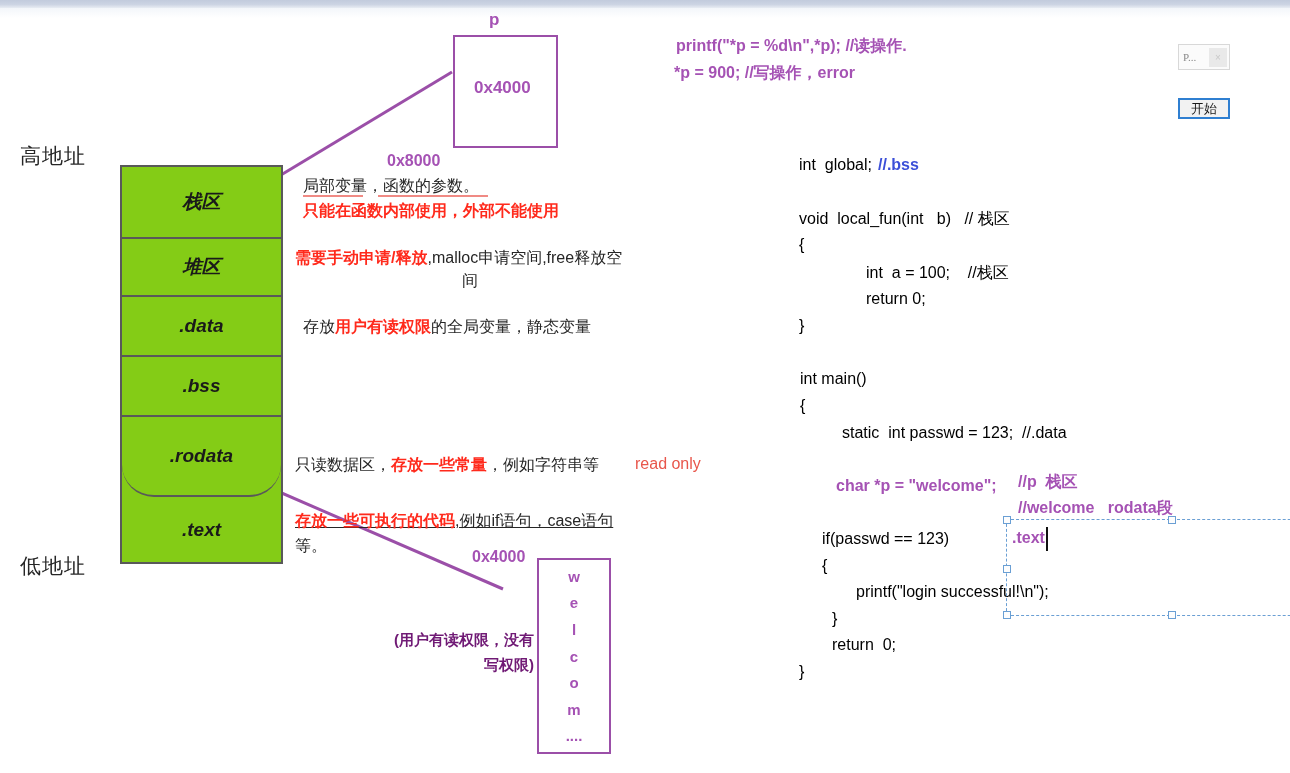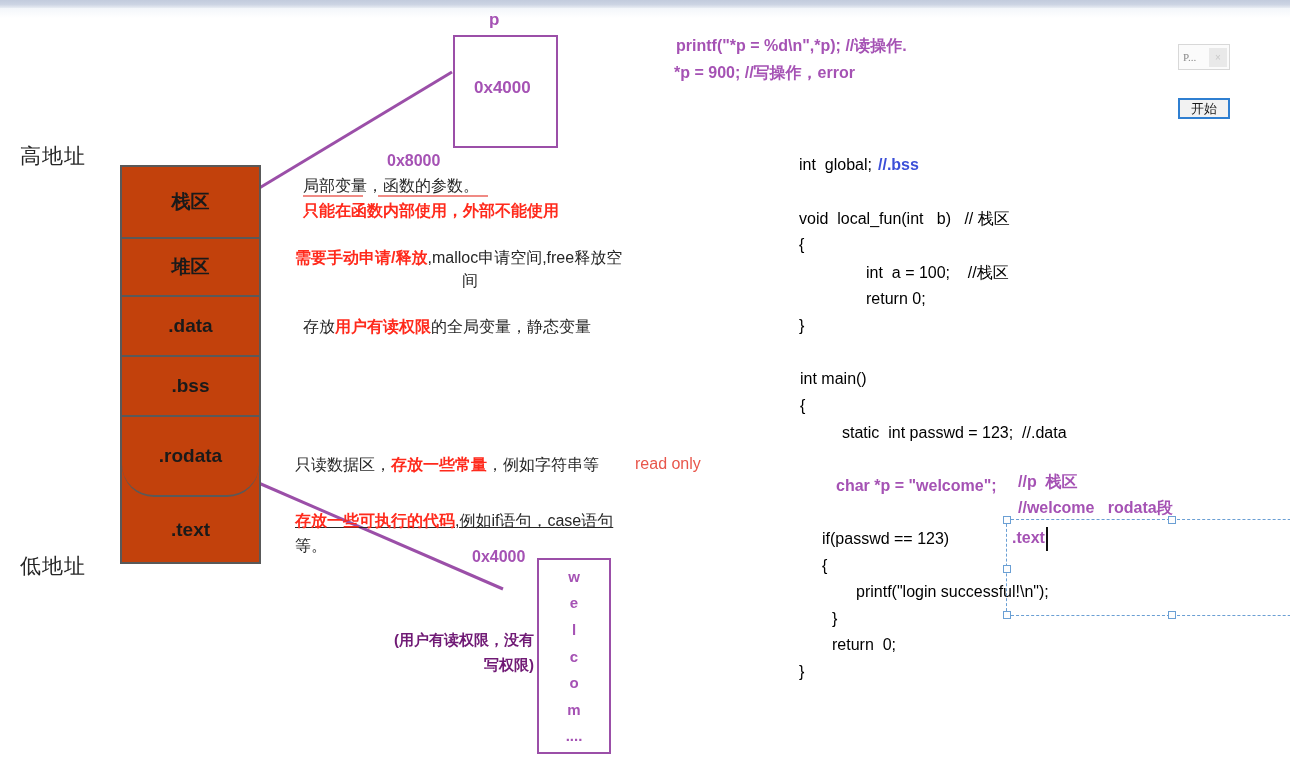--- a/index.html
+++ b/index.html
@@ -18,24 +18,25 @@
   }
   .topbar-fade{
     position:absolute;left:0;top:8px;width:1290px;height:10px;
     background:linear-gradient(to bottom,#f3f6fa 0%,#ffffff 100%);
   }
 
   .abs{position:absolute;}
 
   
   .memtable{
-    position:absolute;left:120px;top:165px;width:141px;
+    position:absolute;left:120px;top:165px;width:163px;
     border:2px solid #595959;border-bottom:none;
     box-sizing:border-box;
-    background:#c2410c;
+    background:#84cc16;
+    font-style:italic;
   }
   .memrow{
     border-bottom:2px solid #595959;
     display:flex;align-items:center;justify-content:center;
     font-weight:bold;color:#1a1a1a;
     font-size:19px;
     box-sizing:border-box;
   }
   .memrow.stack{height:72px;}
   .memrow.heap{height:58px;}

